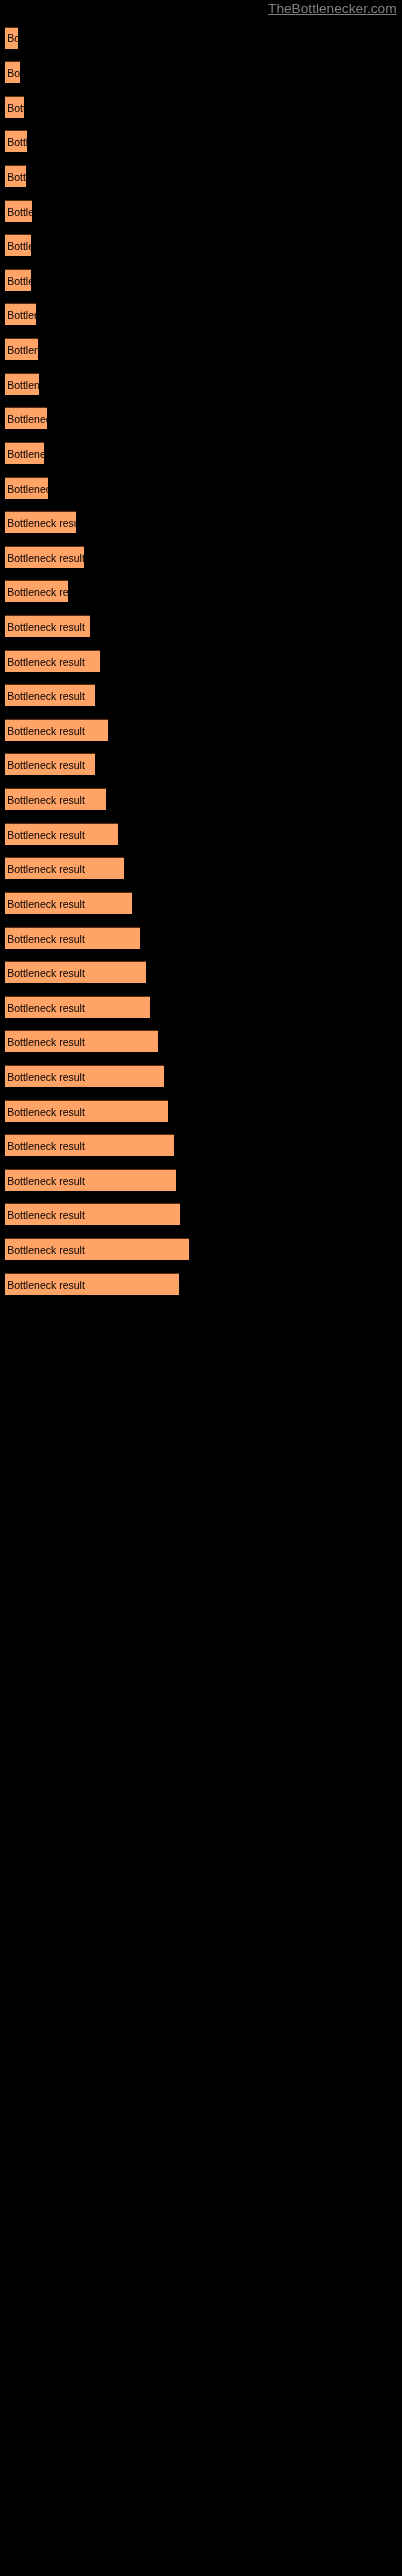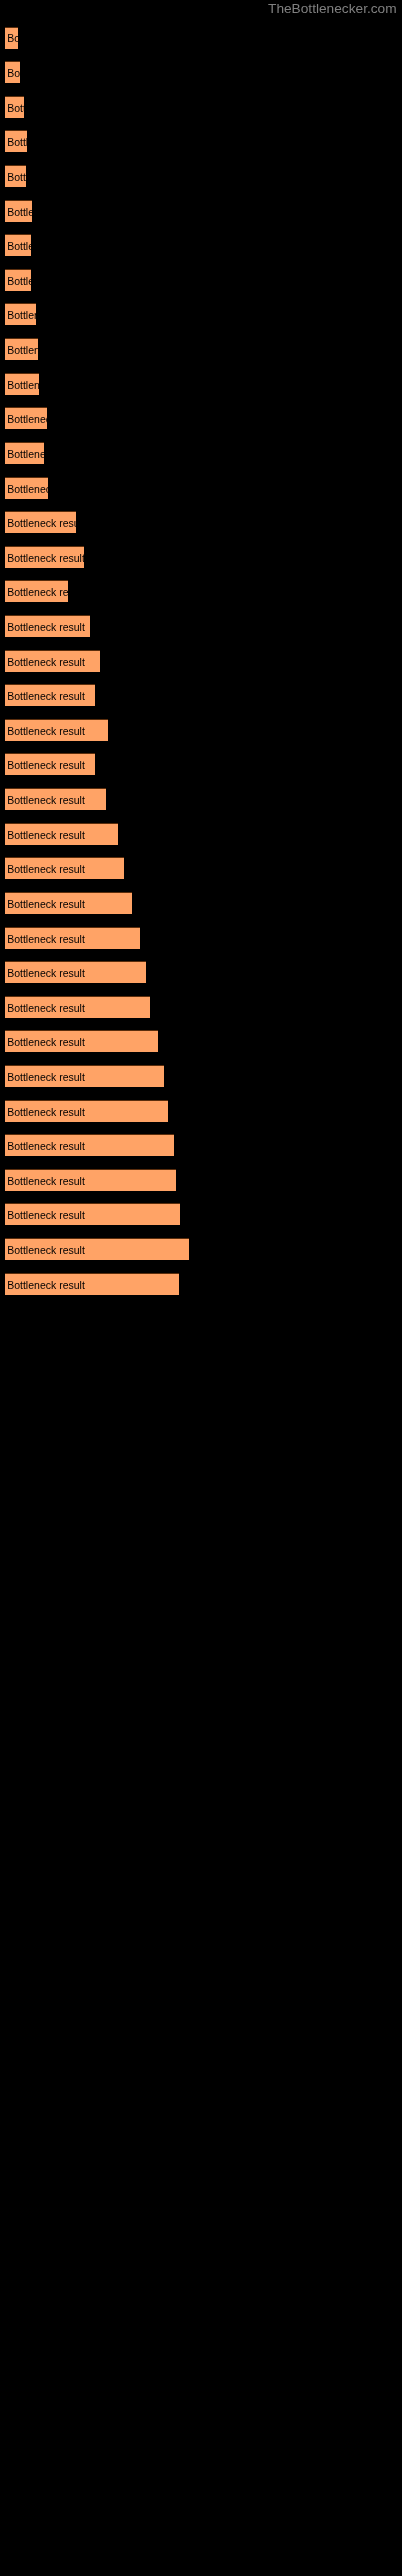--- a/index.html
+++ b/index.html
@@ -15,20 +15,21 @@
     background:#000000;
   }
   #site-title {
     position:absolute;
     top:0.8px; right:6.4px;
     font-size:13.7px;
     line-height:16px;
     color:#808080;
     letter-spacing:0px;
     white-space:nowrap;
+    text-decoration:underline;
   }
   #chart-area {
     position:absolute;
     left:0; top:0;
     width:403px; height:2576px;
   }
   .bar-row {
     position:absolute;
     left:4.8px;
     height:22px;

